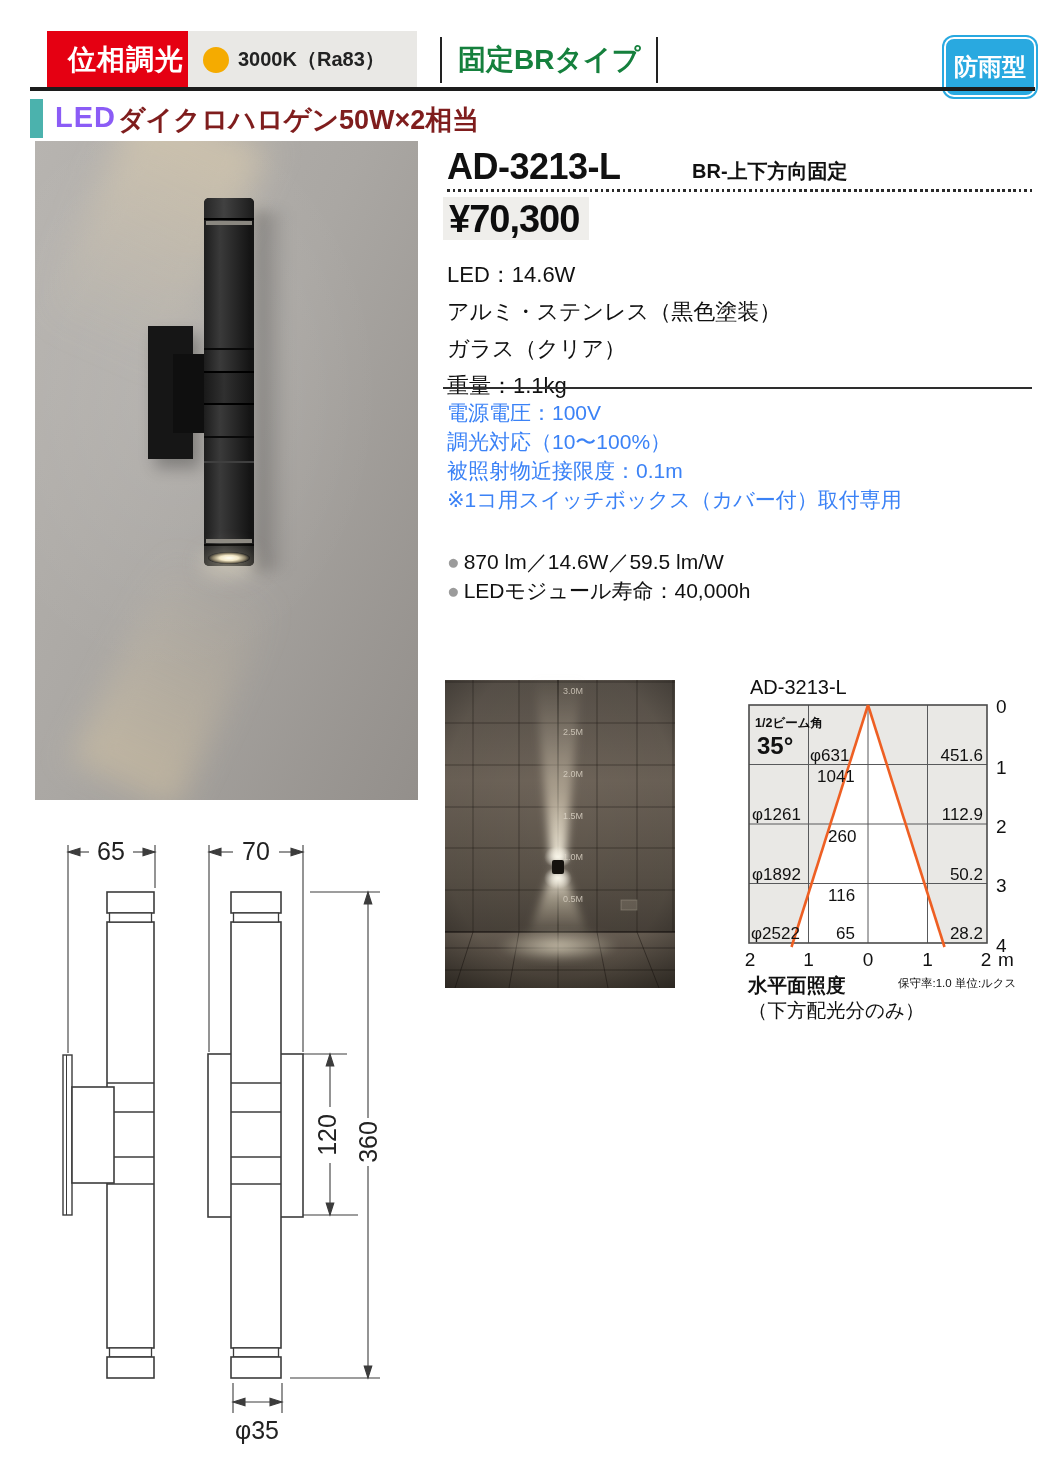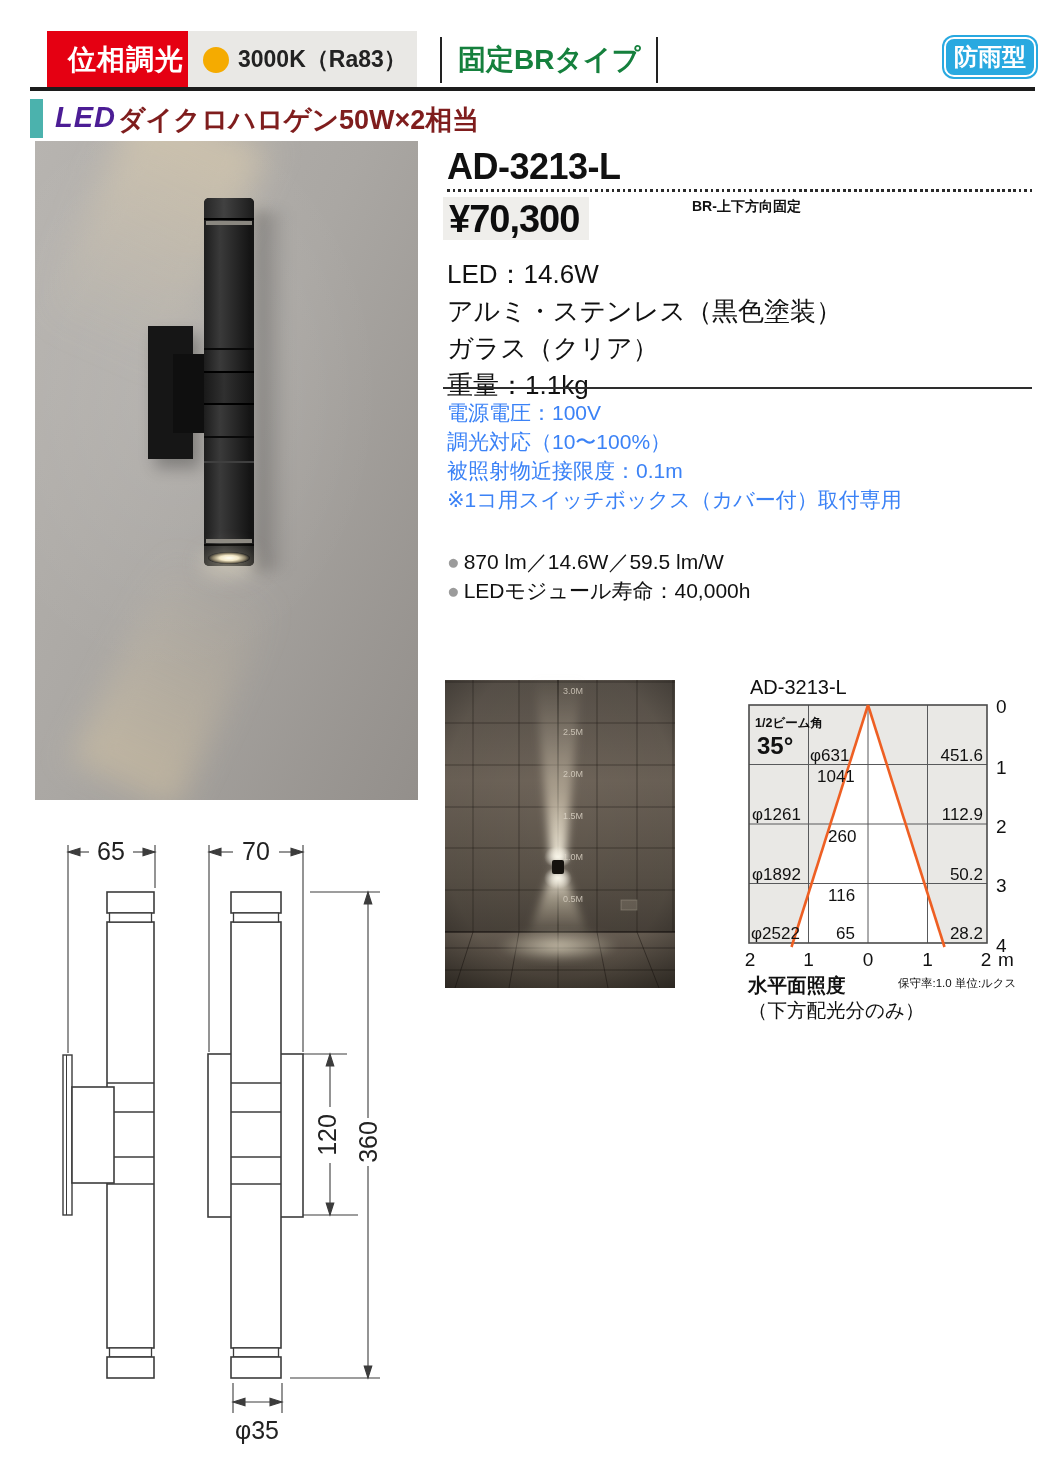--- a/index.html
+++ b/index.html
@@ -5,32 +5,32 @@
   html,body{margin:0;padding:0;background:#fff;}
   .canvas{position:relative;width:1063px;height:1476px;background:#ffffff;overflow:hidden;
           font-family:"Liberation Sans","DejaVu Sans",sans-serif;color:#1a1a1a;}
   .abs{position:absolute;}
 
   
   .badge-red{left:47px;top:31px;width:158px;height:57px;background:#e50012;color:#fff;
              display:flex;align-items:center;justify-content:center;font-size:28px;font-weight:bold;letter-spacing:1px;}
   .pill{left:188px;top:31px;width:229px;height:57px;background:#e9e8e5;display:flex;align-items:center;}
   .pill .dot{width:26px;height:26px;border-radius:50%;background:#f5ab00;margin-left:15px;}
-  .pill .pt{margin-left:9px;font-size:23px;font-weight:bold;color:#222;}
+  .pill .pt{margin-left:9px;font-size:20px;font-weight:bold;color:#222;}
   .fixed-type{left:440px;top:31px;height:57px;display:flex;align-items:center;}
   .fixed-type .ft-inner{border-left:2px solid #222;border-right:2px solid #222;padding:4px 16px;
              font-size:28px;font-weight:bold;color:#15803d;}
-  .badge-blue{left:944px;top:37px;width:92px;height:40px;background:#29a9e0;border:2px solid #fff;
+  .badge-blue{left:944px;top:37px;width:92px;height:60px;background:#29a9e0;border:2px solid #fff;
              box-shadow:0 0 0 2px #29a9e0;border-radius:10px;box-sizing:border-box;color:#fff;
              display:flex;align-items:center;justify-content:center;font-size:24px;font-weight:bold;}
   .top-rule{left:30px;top:87px;width:1005px;height:4px;background:#1c1c1c;}
 
   
   .led-bar{left:30px;top:99px;width:13px;height:39px;background:#4bb2ad;}
-  .led-txt{left:55px;top:101px;font-size:29px;font-weight:bold;color:#4c1d95;letter-spacing:1px;font-style:italic;}
+  .led-txt{left:55px;top:101px;font-size:29px;font-weight:bold;color:#8b5cf6;letter-spacing:1px;}
   .equiv-txt{left:118px;top:102px;font-size:27px;font-weight:bold;color:#7f1d1d;}
 
   
   .photo1{left:35px;top:141px;width:383px;height:659px;overflow:hidden;
           background:radial-gradient(90% 70% at 35% 38%, rgba(255,255,255,0.10), rgba(0,0,0,0) 62%),
                      linear-gradient(115deg,#b7b4b0 0%,#aaa7a3 48%,#938f8b 100%);}
   .photo1 .streak-top{position:absolute;left:48px;top:-30px;width:140px;height:250px;
           transform:rotate(24deg);filter:blur(16px);
           background:linear-gradient(to bottom,rgba(228,211,176,0.55),rgba(228,211,176,0));}
   .photo1 .streak-bottom{position:absolute;left:82px;top:420px;width:115px;height:235px;
@@ -53,26 +53,26 @@
   .cyl .band-d{position:absolute;left:0;top:263px;width:100%;height:2px;background:#3f3f3f;}
   .cyl .ring-bottom{position:absolute;left:2px;top:341px;width:46px;height:4px;background:#8a8780;}
   .cyl .cap-bottom{position:absolute;left:0;top:346px;width:100%;height:22px;border-radius:0 0 5px 5px;
        background:linear-gradient(90deg,#232323,#343434 40%,#161616);border-top:2px solid #000;box-sizing:border-box;}
   .cyl .lens{position:absolute;left:4px;top:354px;width:42px;height:12px;border-radius:50%;
        background:radial-gradient(closest-side,#fffef4 0%,#f2e7c6 45%,#897f66 78%,rgba(40,36,28,0) 100%);
        box-shadow:0 6px 20px 7px rgba(255,244,212,0.35);}
 
   
   .model{left:447px;top:146px;font-size:36px;font-weight:800;letter-spacing:-0.5px;color:#111;}
-  .mount-note{left:692px;top:158px;font-size:14px;font-weight:bold;color:#111;margin-top:40px;}
+  .mount-note{left:692px;top:158px;font-size:20px;font-weight:bold;color:#111;}
   .dotted{left:447px;top:189px;width:585px;height:3px;
           background:repeating-linear-gradient(90deg,#2b2b2b 0 2.5px,rgba(0,0,0,0) 2.5px 5.5px);}
   .price-bg{left:443px;top:197px;width:146px;height:43px;background:#efeeeb;}
   .price{left:449px;top:198px;font-size:38px;font-weight:800;letter-spacing:-1px;color:#0d0d0d;}
-  .specs1{left:447px;top:256px;font-size:26px;line-height:37px;color:#111;}
+  .specs1{left:447px;top:256px;font-size:22px;line-height:37px;color:#111;}
   .rule2{left:443px;top:387px;width:589px;height:2px;background:#2e2e2e;}
   .specs2{left:447px;top:398px;font-size:21px;line-height:29px;color:#3b82f6;}
   .bullets{left:447px;top:547px;font-size:21px;line-height:29px;color:#111;}
   .bullets .bdot{color:#9b9b9b;margin-right:4px;}
 
   
   .photo2{left:445px;top:680px;width:230px;height:308px;}
   .chartbox{left:740px;top:670px;width:310px;height:350px;}
   .dimbox{left:55px;top:835px;width:405px;height:625px;}
   svg{display:block;overflow:visible;}

